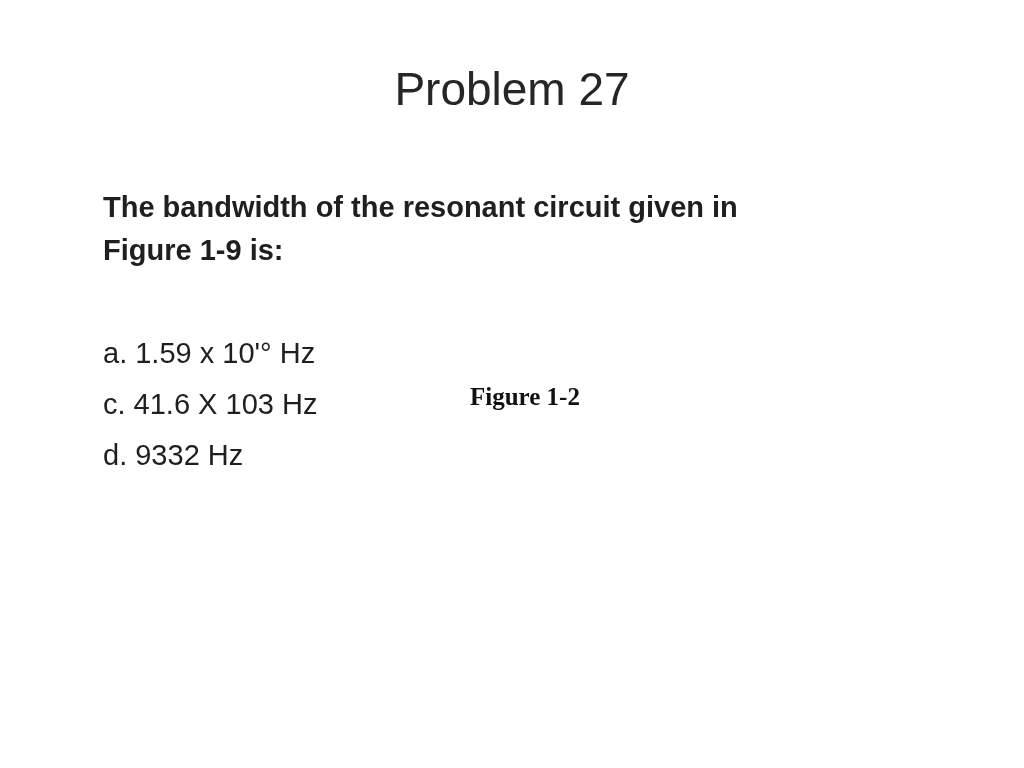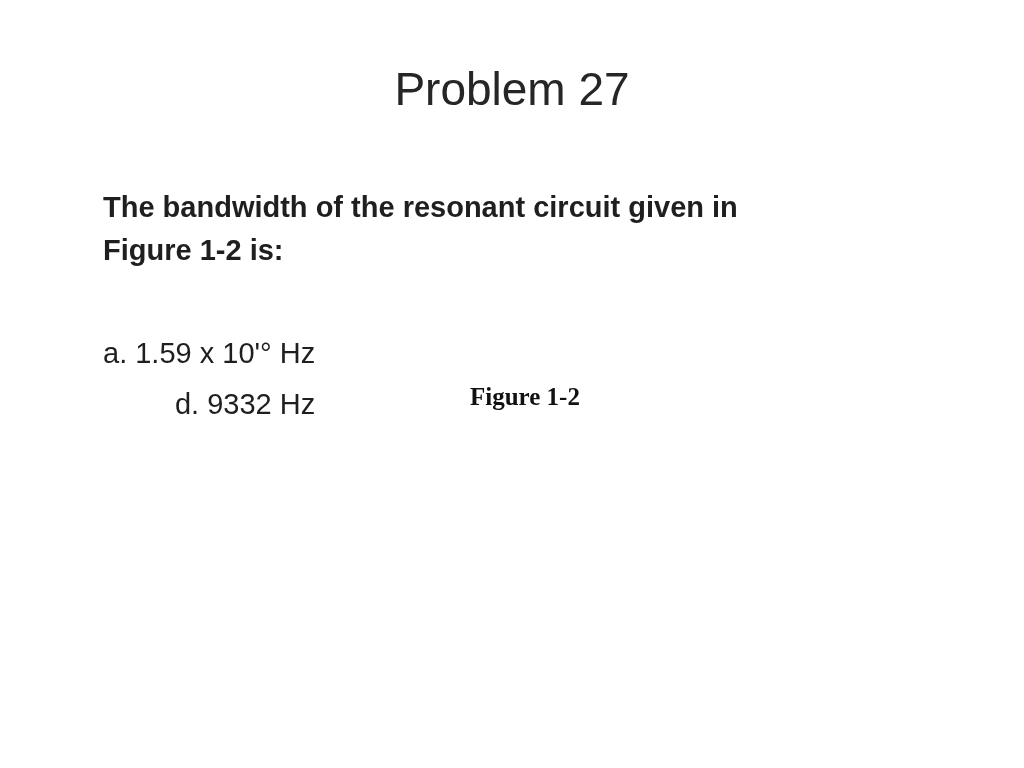--- a/index.html
+++ b/index.html
@@ -41,21 +41,20 @@
     position: absolute;
     top: 328px;
     left: 103px;
     font-size: 29px;
     color: #1f1f1f;
   }
   .option-line {
     height: 51px;
     line-height: 51px;
     white-space: nowrap;
-    text-align: right;
   }
   .figure-caption {
     position: absolute;
     top: 383px;
     left: 470px;
     width: 340px;
     text-align: left;
     font-family: "Liberation Serif", serif;
     font-weight: bold;
     font-size: 25px;
@@ -89,24 +88,25 @@
 </style>
 </head>
 <body>
 
 <div class="slide">
 
   <h1 class="slide-title">Problem 27</h1>
 
   <div class="question">
     <div>The bandwidth of the resonant circuit given in</div>
-    <div>Figure 1-2 is:</div>
+    <div>Figure 1-9 is:</div>
   </div>
 
   <div class="options">
     <div class="option-line">a. 1.59 x 10'° Hz</div>
+    <div class="option-line">c. 41.6 X 103 Hz</div>
     <div class="option-line">d. 9332 Hz</div>
   </div>
 
   <div class="figure-caption">Figure 1-2</div>
 
 
 </div>
 
 </body></html>

